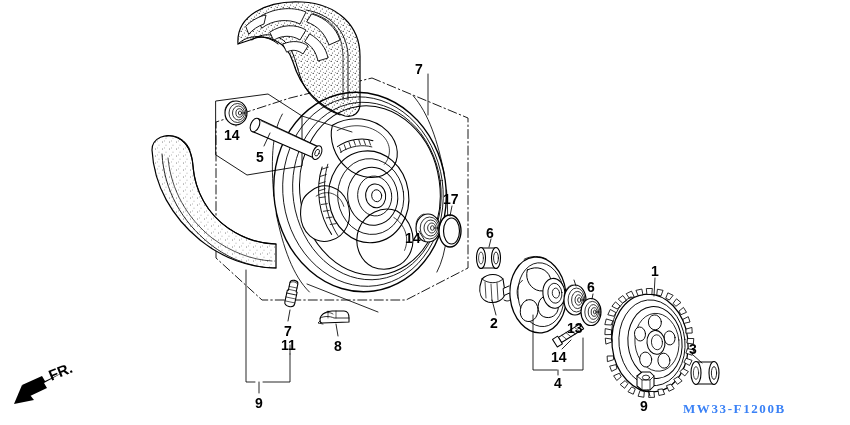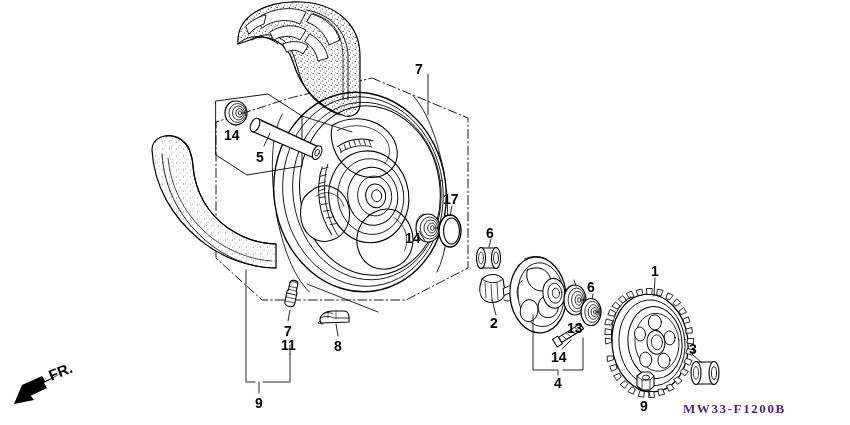--- a/index.html
+++ b/index.html
@@ -33,21 +33,21 @@
     user-select: none;
   }
   #diagram-code {
     position: absolute;
     left: 683px;
     top: 401px;
     font-family: "Liberation Serif", "DejaVu Serif", serif;
     font-weight: bold;
     font-size: 13px;
     letter-spacing: 1.6px;
-    color: #4c1d95;
+    color: #3b82f6;
     white-space: nowrap;
   }
   #fr-label {
     position: absolute;
     left: 46px;
     top: 368px;
     font-family: "Liberation Sans", "DejaVu Sans", sans-serif;
     font-weight: bold;
     font-size: 15px;
     color: #000000;

